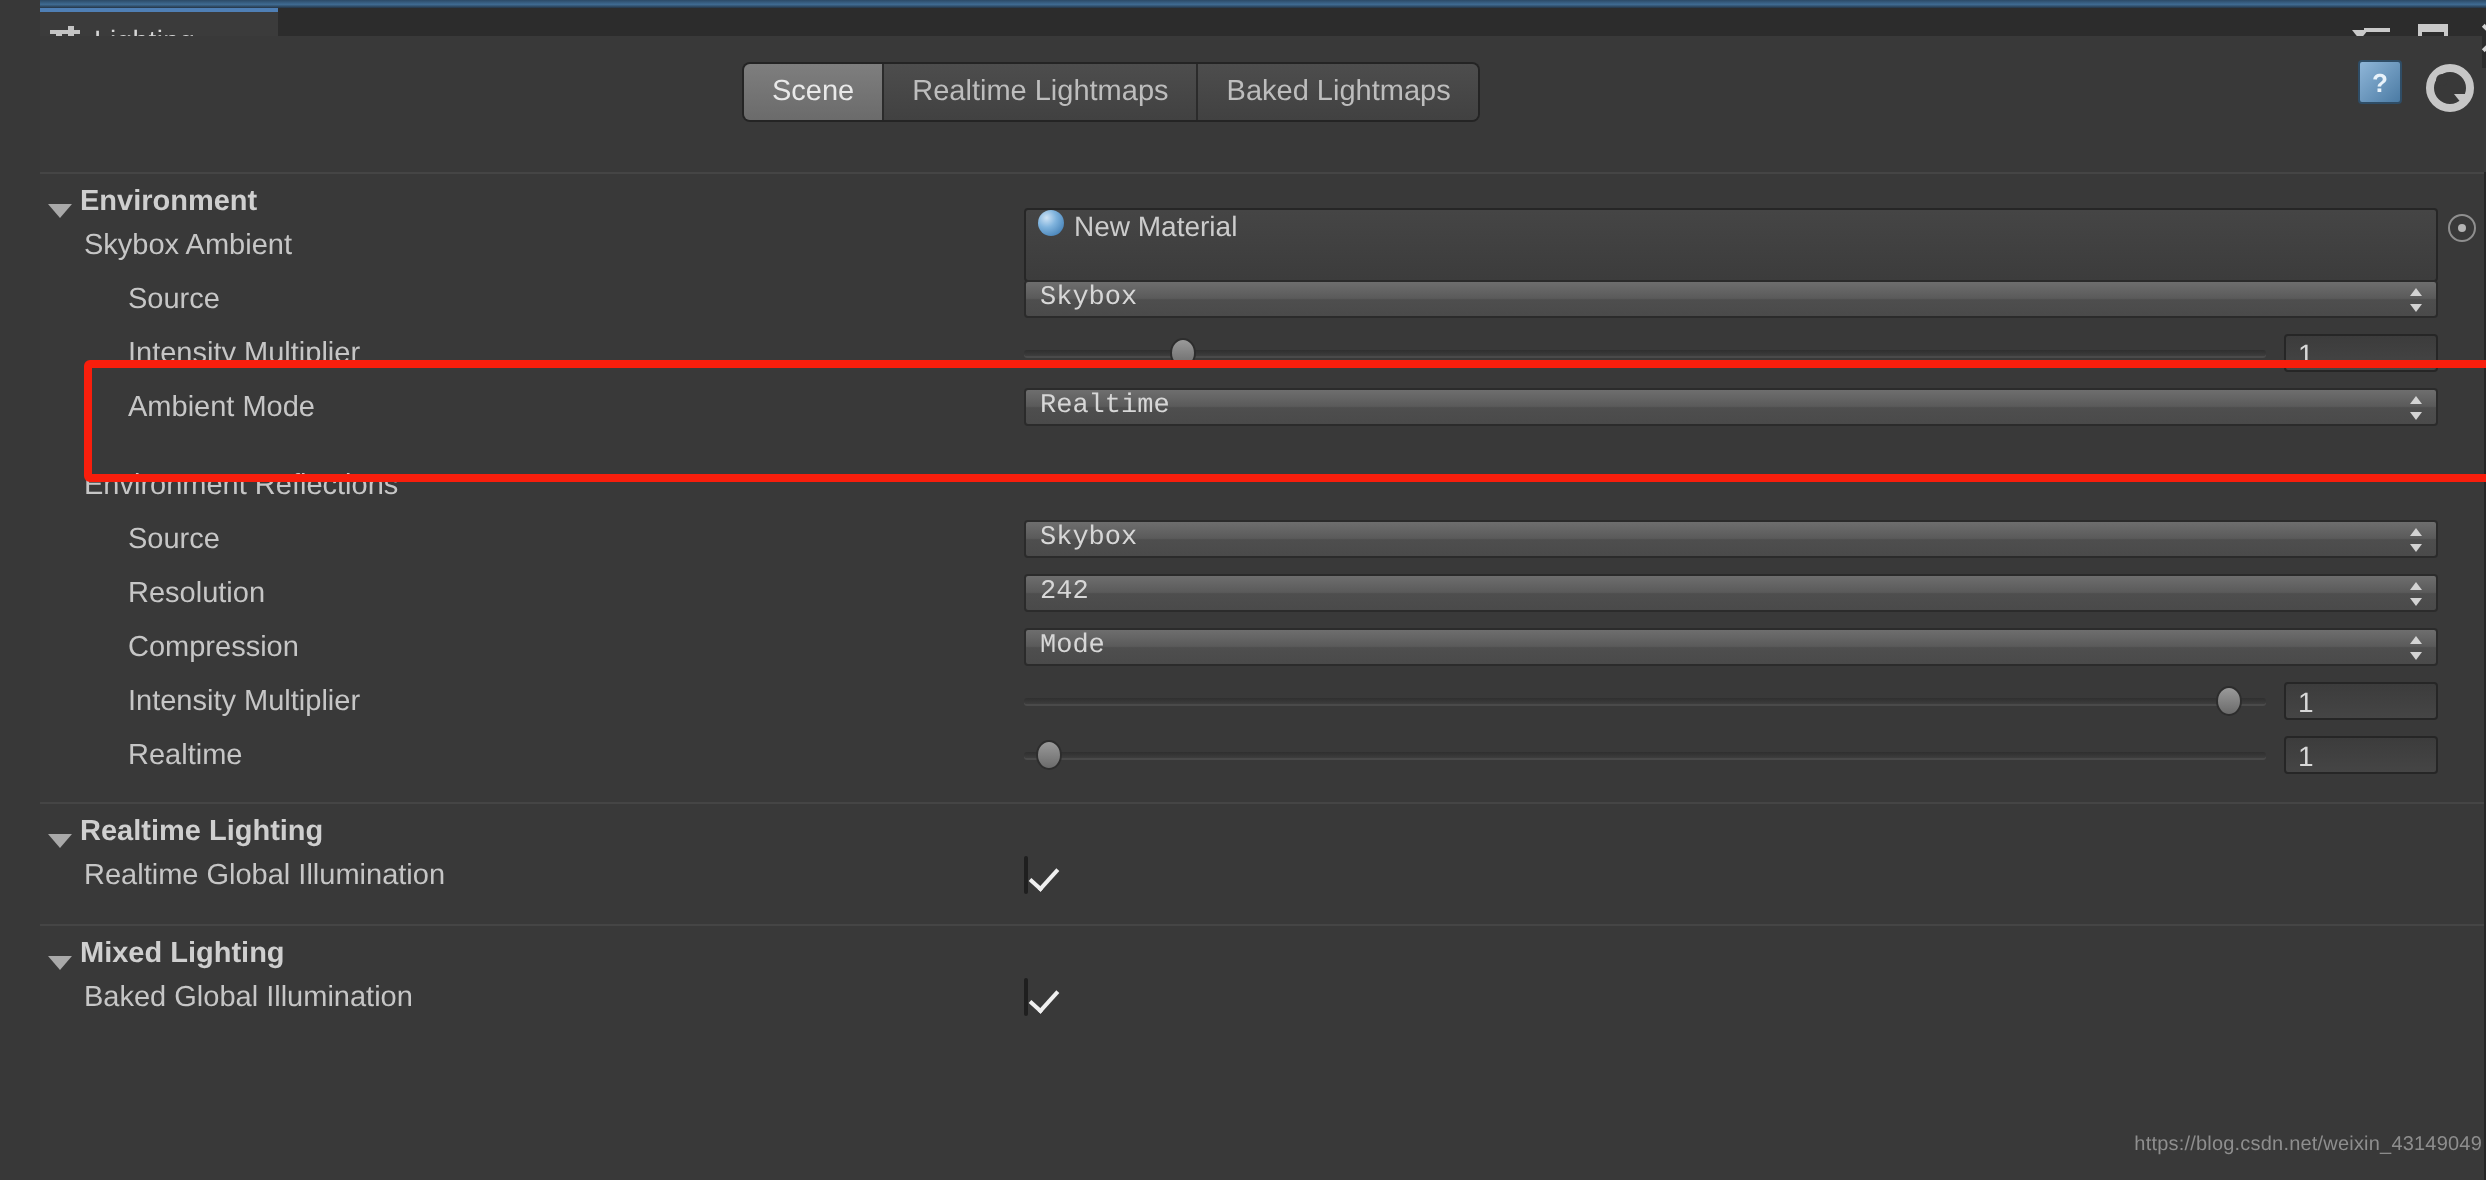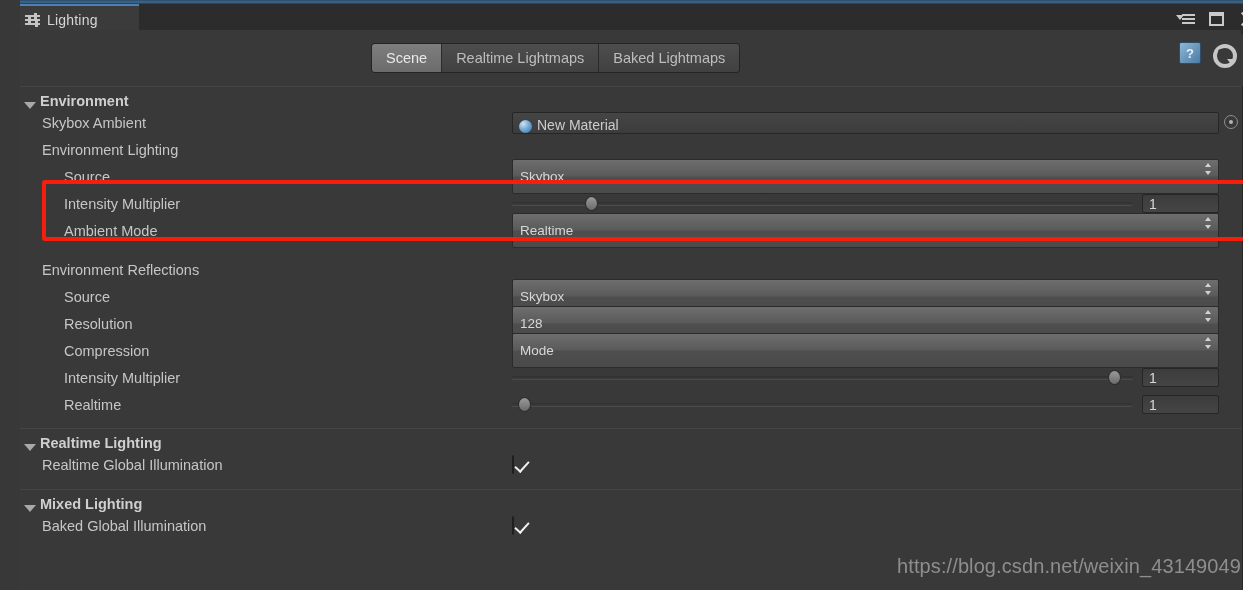--- a/index.html
+++ b/index.html
@@ -69,21 +69,21 @@
   }
   .wc-close::before, .wc-close::after {
     content: ""; position: absolute; left: 0px; top: 8px;
     width: 18px; height: 2px; background: #d2d2d2;
   }
   .wc-close::before { transform: rotate(45deg); }
   .wc-close::after  { transform: rotate(-45deg); }
 
   
   .toolbar {
-    position: absolute; left: 0; top: 30px; width: 1221px; height: 52px;
+    position: absolute; left: 0; top: 18px; width: 1221px; height: 52px;
     background: #393939;
     text-decoration: underline;
   }
   .tabs {
     position: absolute; left: 352px; top: 14px;
     display: flex; height: 28px;
     border-radius: 3px; overflow: hidden;
     box-shadow: 0 0 0 1px #242424;
   }
   .tabbtn {
@@ -154,24 +154,24 @@
   .lbl { font-size: 14.5px; color: #c6c6c6; white-space: nowrap; }
   .lbl.ind1 { padding-left: 22px; }
   .lbl.ind2 { padding-left: 44px; }
   .grp { font-size: 14.5px; color: #c6c6c6; }
   .grp.ind1 { padding-left: 22px; }
 
   .fieldarea { position: absolute; left: 492px; right: 23px; }
 
   
   .objfield {
-    height: 22px; width: 100%;
+    height: 37px; width: 100%;
     background: linear-gradient(to bottom, #454545, #3c3c3c);
     border: 1px solid #262626; border-radius: 2px;
-    display: flex; align-items: flex-end; gap: 5px;
+    display: flex; align-items: flex-start; gap: 5px;
     padding: 0 6px; cursor: default;
   }
   .objfield .txt { font-size: 14px; color: #cccccc; white-space: nowrap; }
   .mat-ico {
     width: 13px; height: 13px; border-radius: 50%; flex: none;
     background: radial-gradient(circle at 33% 30%, #cfe3f5 0%, #7fb3dd 38%, #2f6ea8 100%);
   }
   .bulb-ico {
     position: relative; width: 12px; height: 13px; flex: none;
   }
@@ -190,25 +190,25 @@
     width: 14px; height: 14px; border-radius: 50%;
     border: 1px solid #8f8f8f; cursor: default;
   }
   .picker::after {
     content: ""; position: absolute; left: 4px; top: 4px;
     width: 4px; height: 4px; border-radius: 50%; background: #b4b4b4;
   }
 
   
   .popup {
-    position: relative; height: 35px; width: 100%;
+    position: relative; height: 19px; width: 100%;
     background: linear-gradient(to bottom, #6e6e6e 0%, #5a5a5a 48%, #4e4e4e 52%, #4a4a4a 100%);
     border: 1px solid #2b2b2b; border-radius: 2px;
     display: flex; align-items: center;
-    padding: 0 36px 0 7px; cursor: default;
+    padding: 0 36px 0 7px; cursor: default; font-family: Liberation Mono, monospace;
   }
   .popup .txt { font-size: 13.5px; color: #d7d7d7; white-space: nowrap; }
   .popup-arrows {
     position: absolute; right: 6px; top: 3px; width: 7px; height: 13px;
   }
   .popup-arrows u, .popup-arrows i {
     position: absolute; left: 0; display: block;
     border-left: 3.5px solid transparent; border-right: 3.5px solid transparent;
   }
   .popup-arrows u { top: 0;  border-bottom: 4px solid #d3d3d3; }
@@ -272,21 +272,21 @@
   
   .redbox {
     position: absolute; left: 22px; top: 180px; width: 1215px; height: 61px;
     border: 4px solid #f81e0c; border-radius: 3px;
     pointer-events: none;
   }
 
   
   .watermark {
     position: absolute; right: 22px; bottom: 12px;
-    font-size: 20px; color: #8e8e8e; letter-spacing: .1px;
+    font-size: 10px; color: #8e8e8e; letter-spacing: .1px;
   }
 </style>
 </head>
 <body>
 
 <div class="app">
 
   <div class="top-strip"></div>
 
   <div class="titlebar">
@@ -345,23 +345,20 @@
       <div class="fieldarea">
         <div class="objfield">
           <span class="mat-ico"></span>
           <span class="txt">New Material</span>
         </div>
         <span class="picker"></span>
       </div>
     </div>
 
 
-    <div class="row">
-      <span class="grp ind1">Environment Lighting</span>
-    </div>
 
     <div class="row">
       <span class="lbl ind2">Source</span>
       <div class="fieldarea">
         <div class="popup">
           <span class="txt">Skybox</span>
           <span class="popup-arrows">
               <u></u>
               <i></i>
             </span>
@@ -410,21 +407,21 @@
               <i></i>
             </span>
         </div>
       </div>
     </div>
 
     <div class="row">
       <span class="lbl ind2">Resolution</span>
       <div class="fieldarea">
         <div class="popup">
-          <span class="txt">128</span>
+          <span class="txt">242</span>
           <span class="popup-arrows">
               <u></u>
               <i></i>
             </span>
         </div>
       </div>
     </div>
 
     <div class="row">
       <span class="lbl ind2">Compression</span>

